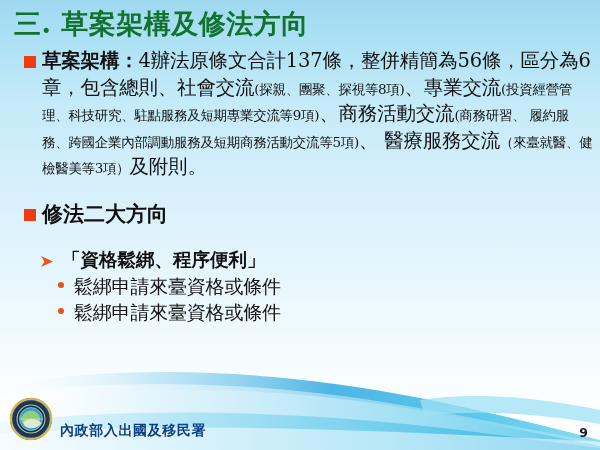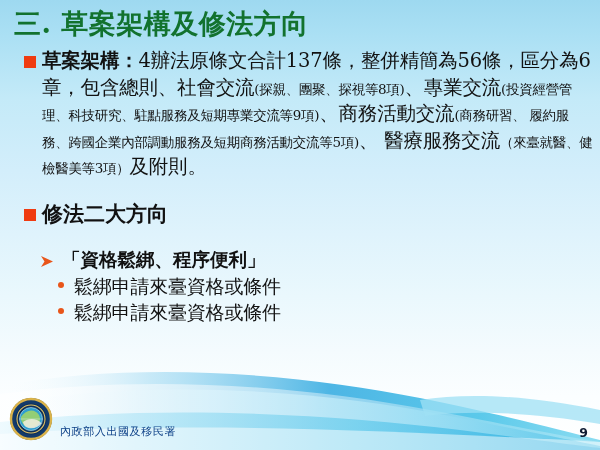--- a/index.html
+++ b/index.html
@@ -172,22 +172,22 @@
     width: 44px;
     height: 44px;
   }
   .org-names {
     position: absolute;
     left: 60px;
     bottom: 12px;
     line-height: 1.08;
   }
   .org-zh {
-    font-size: 11px;
-    font-weight: normal;
+    font-size: 14px;
+    font-weight: bold;
     color: #0b3f86;
     letter-spacing: 0.6px;
     font-family: "DejaVu Sans", "Liberation Sans", sans-serif;
   }
   .org-en {
     font-size: 13.5px;
     font-weight: bold;
     color: #12305c;
     letter-spacing: -0.2px;
     font-family: "DejaVu Sans", "Liberation Sans", sans-serif;

